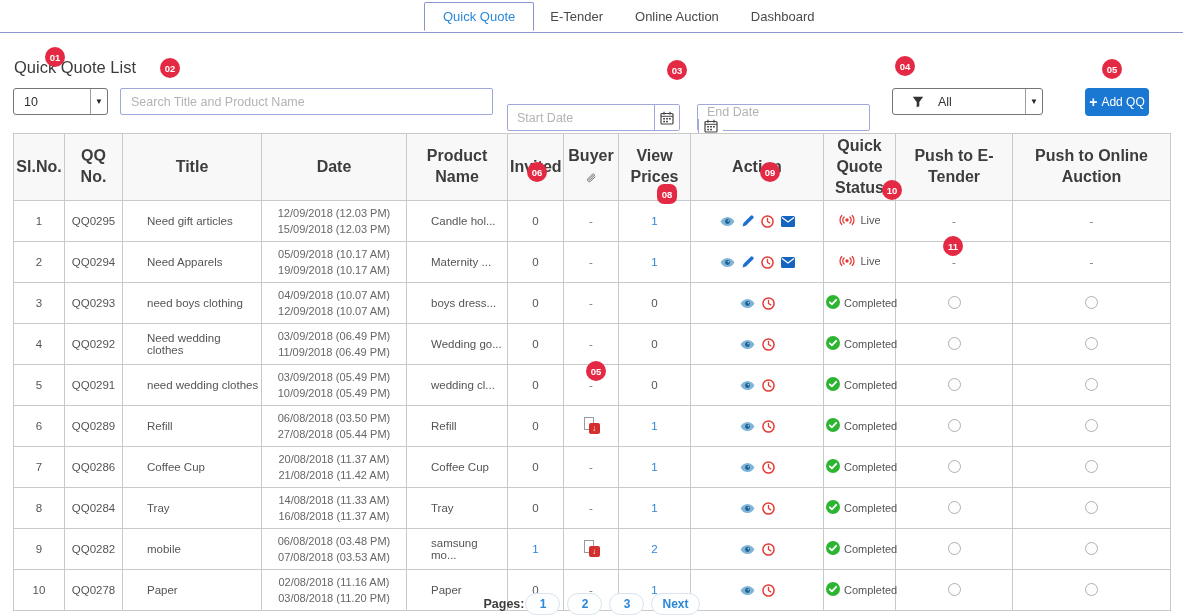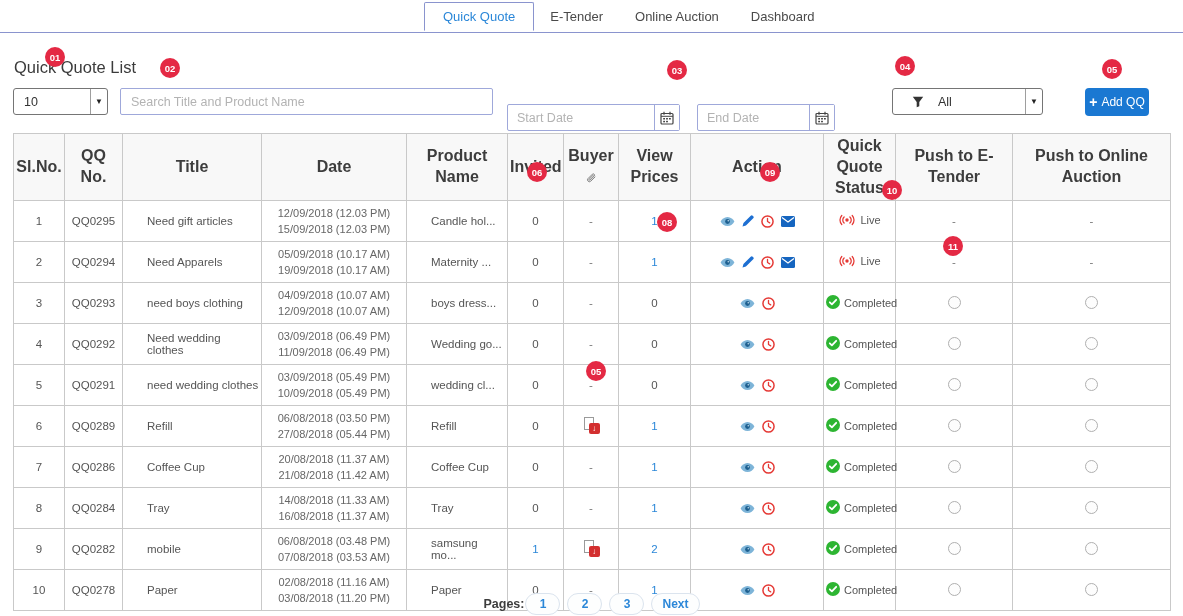--- a/index.html
+++ b/index.html
@@ -26,21 +26,21 @@
                align-items:center; justify-content:center; font-size:8px; color:#222; }
   .search { position:absolute; left:120px; top:88px; width:373px; height:27px;
             border:1px solid #9fa8da; border-radius:2px; padding:0 10px; font-size:12.5px; color:#444; outline:none; }
   .search::placeholder, .dategroup input::placeholder { color:#b3b3b3; }
   .dategroup { position:absolute; top:104px; height:27px; border:1px solid #9fa8da; border-radius:2px;
                display:flex; background:#fff; }
   .dategroup input { border:none; outline:none; flex:1; padding:0 9px; font-size:12.5px; color:#444; min-width:0; background:transparent; }
   .calbtn { width:25px; border:none; border-left:1px solid #9fa8da; background:#fff; display:flex;
             align-items:center; justify-content:center; cursor:pointer; }
   .start-date { left:507px; width:173px; }
-  .end-date { left:697px; width:138px; }
+  .end-date { left:697px; width:173px;flex-direction:column; }
   .filtersel { left:892px; width:151px; padding-left:19px; gap:4px; }
   .addqq { position:absolute; left:1085px; top:88px; width:64px; height:28px; background:#1a78d2; color:#fff;
            border:none; border-radius:4px; font-size:12px; display:flex; align-items:center;
            justify-content:center; gap:4px; cursor:pointer; }
   .addqq .plus { font-size:14px; font-weight:bold; line-height:1; }
 
   
   table { position:absolute; left:13px; top:133px; width:1157px; border-collapse:collapse; table-layout:fixed; background:#fff; }
   th, td { border:1px solid #c9c9c9; text-align:center; vertical-align:middle; }
   th { height:38px; background:#f8f8f8; font-size:16px; font-weight:bold; color:#3d3d3d; padding:2px; line-height:1.3; }
@@ -642,18 +642,18 @@
   </div>
 
   <div id="badges">
       <div class="badge" style="left: 45px; top: 47px;">01</div>
       <div class="badge" style="left: 160px; top: 58px;">02</div>
       <div class="badge" style="left: 667px; top: 60px;">03</div>
       <div class="badge" style="left: 895px; top: 56px;">04</div>
       <div class="badge" style="left: 1102px; top: 59px;">05</div>
       <div class="badge" style="left: 527px; top: 162px;">06</div>
       <div class="badge" style="left: 586px; top: 361px;">05</div>
-      <div class="badge" style="left: 657px; top: 212px;">08</div>
+      <div class="badge" style="left: 657px; top: 184px; border-radius: 7px;">08</div>
       <div class="badge" style="left: 760px; top: 162px;">09</div>
       <div class="badge" style="left: 882px; top: 180px;">10</div>
       <div class="badge" style="left: 943px; top: 236px;">11</div>
     </div>
 </div>
 
 </body></html>

